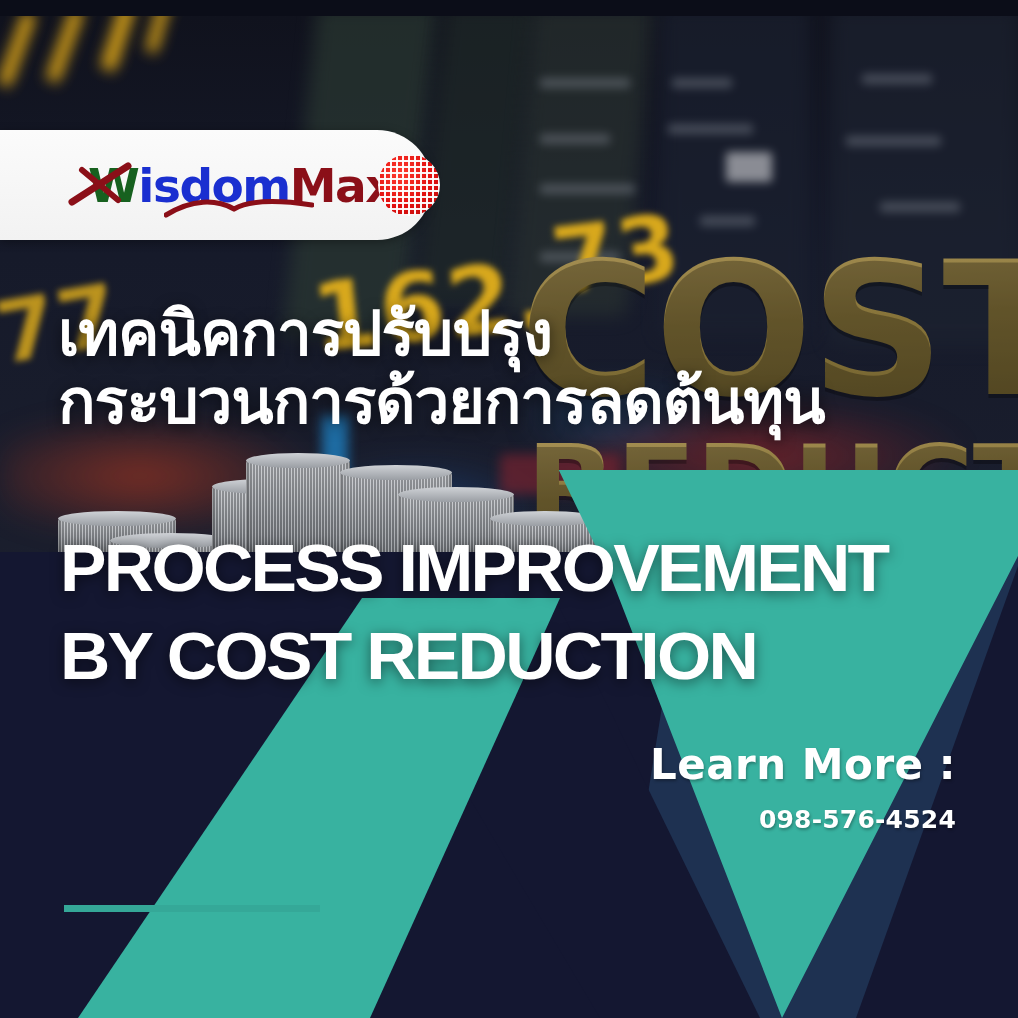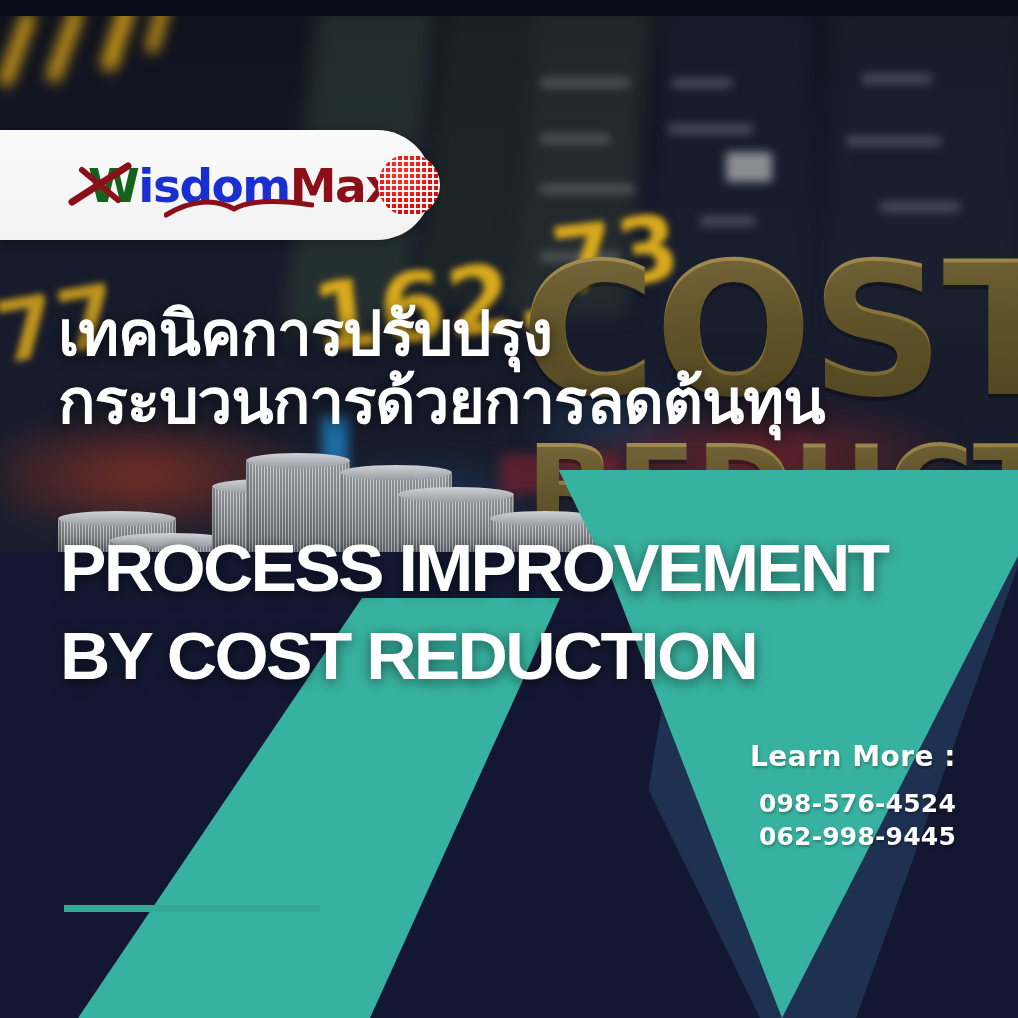--- a/index.html
+++ b/index.html
@@ -130,21 +130,21 @@
     font-weight:700;
     font-size:67px;line-height:1.32;
     letter-spacing:-2.6px;
     transform:scaleX(1.04);transform-origin:left center;
     text-shadow:0 3px 12px rgba(0,0,0,.5);
   }
 
   
   .contact{position:absolute;right:62px;top:740px;width:420px;text-align:right;color:#fff;}
   .learn{
-    font-family:"DejaVu Sans", sans-serif;font-weight:700;font-size:28px;letter-spacing:.5px;
+    font-family:"DejaVu Sans", sans-serif;font-weight:700;font-size:42px;letter-spacing:.5px;
     text-shadow:1px 2px 3px rgba(0,0,0,.30);margin-bottom:14px;
   }
   .site{
     font-family:"DejaVu Sans", sans-serif;font-weight:700;font-size:26px;letter-spacing:.2px;
     text-shadow:1px 2px 3px rgba(0,0,0,.30);margin-bottom:22px;
   }
   .phone{
     font-family:"DejaVu Sans", sans-serif;font-weight:700;font-size:25px;letter-spacing:.2px;
     text-shadow:1px 2px 3px rgba(0,0,0,.30);line-height:1.33;
   }
@@ -249,18 +249,17 @@
   </div>
 
   <div class="eng">
     <div>PROCESS IMPROVEMENT</div>
     <div>BY COST REDUCTION</div>
   </div>
 
   <div class="contact">
     <div class="learn">Learn More :</div>
     <div class="phone">098-576-4524</div>
-    <div class="phone">062-998-9445</div>
   </div>
 
   <div class="divider"></div>
 
 </div>
 
 </body></html>

